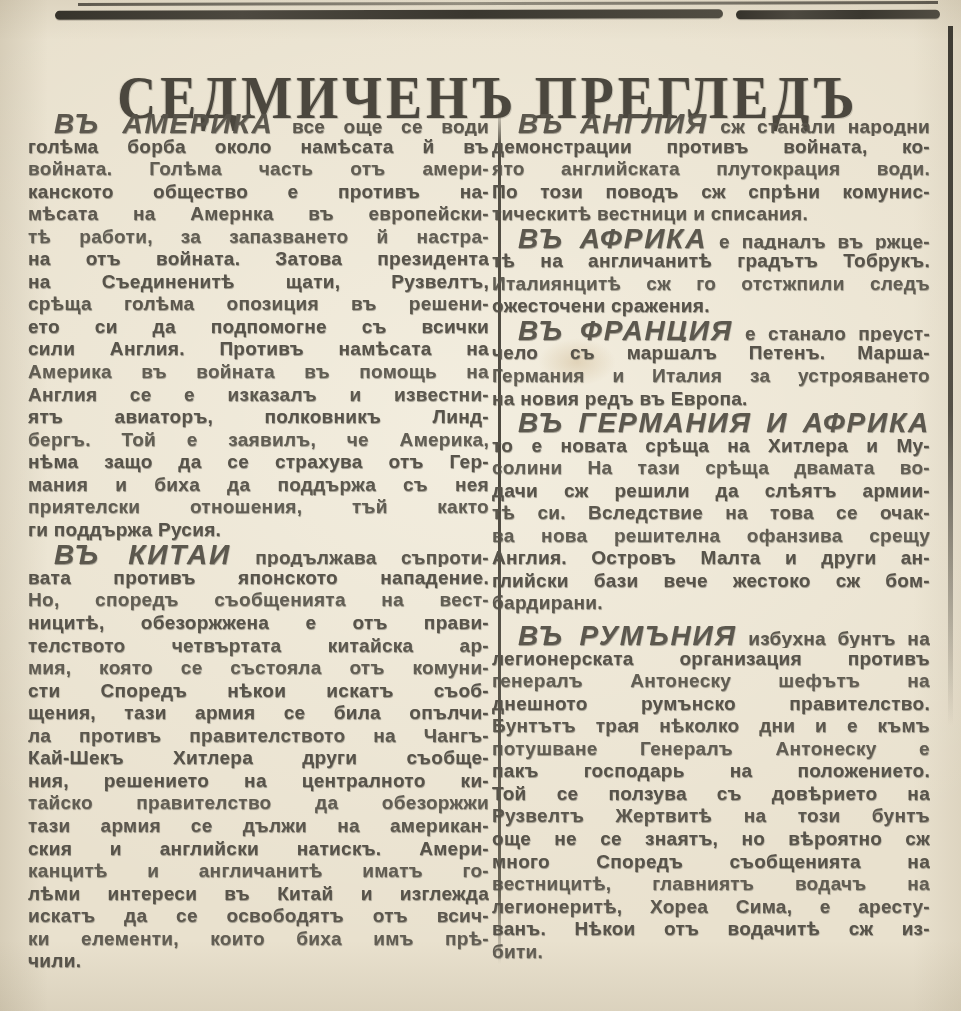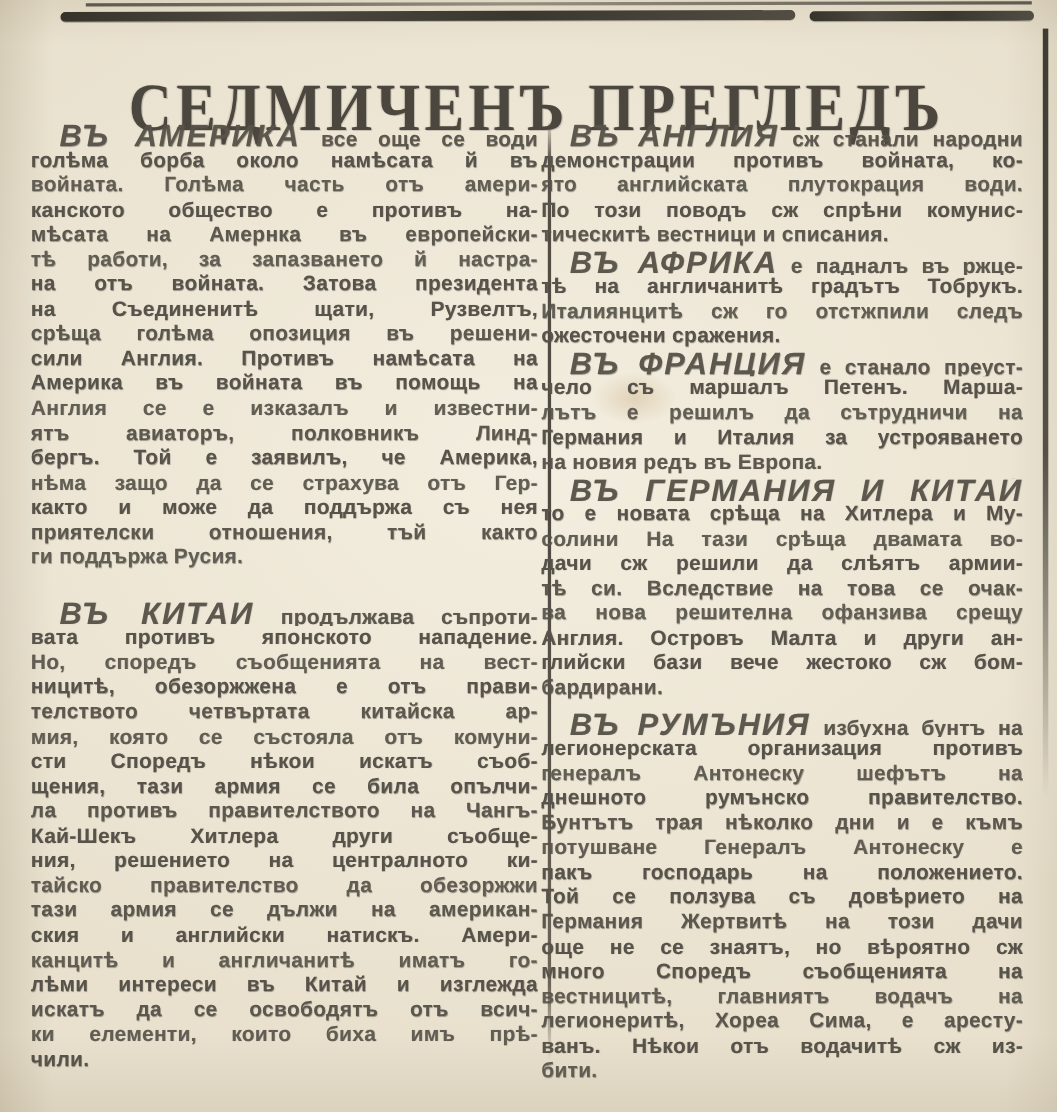--- a/index.html
+++ b/index.html
@@ -62,21 +62,21 @@
 
   
   .column {
     position: absolute; top: 113px;
     filter: blur(0.22px);
   }
   .col-left  { left: 28px;  width: 461px; }
   .col-right { left: 492px; width: 438px; }
 
   .para { margin: 0; }
-  .col-left  .para + .para { margin-top: 28px; }
+  .col-left  .para + .para { margin-top: 3px; }
   .col-right .para + .para { margin-top: 2px; }
   .col-right .para:last-child { margin-top: 10px; }
 
   .line {
     font-size: 19px;
     font-weight: bold;
     line-height: 22.55px;
     height: 22.55px;
     color: #57534a;
     letter-spacing: 0.3px;
@@ -108,27 +108,28 @@
     <div class="para">
       <div class="line first"><span class="lead">ВЪ АМЕРИКА</span> все още се води</div>
       <div class="line">голѣма борба около намѣсата й въ</div>
       <div class="line">войната. Голѣма часть отъ амери-</div>
       <div class="line">канското общество е противъ на-</div>
       <div class="line">мѣсата на Амернка въ европейски-</div>
       <div class="line">тѣ работи, за запазването й настра-</div>
       <div class="line">на отъ войната. Затова президента</div>
       <div class="line">на Съединенитѣ щати, Рузвелтъ,</div>
       <div class="line">срѣща голѣма опозиция въ решени-</div>
+      <div class="line">ето си да подпомогне съ всички</div>
       <div class="line">сили Англия. Противъ намѣсата на</div>
       <div class="line">Америка въ войната въ помощь на</div>
       <div class="line">Англия се е изказалъ и известни-</div>
       <div class="line">ятъ авиаторъ, полковникъ Линд-</div>
       <div class="line">бергъ. Той е заявилъ, че Америка,</div>
       <div class="line">нѣма защо да се страхува отъ Гер-</div>
-      <div class="line">както и може да поддържа съ нея</div>
+      <div class="line">мания и биха да поддържа съ нея</div>
       <div class="line">приятелски отношения, тъй както</div>
       <div class="line end">ги поддържа Русия.</div>
     </div>
     <div class="para">
       <div class="line first"><span class="lead">ВЪ КИТАЙ</span> продължава съпроти-</div>
       <div class="line">вата противъ японското нападение.</div>
       <div class="line">Но, споредъ съобщенията на вест-</div>
       <div class="line">ницитѣ, обезоржжена е отъ прави-</div>
       <div class="line">телството четвъртата китайска ар-</div>
       <div class="line">мия, която се състояла отъ комуни-</div>
@@ -157,45 +158,44 @@
     </div>
     <div class="para">
       <div class="line first"><span class="lead">ВЪ АФРИКА</span> е падналъ въ ржце-</div>
       <div class="line">тѣ на англичанитѣ градътъ Тобрукъ.</div>
       <div class="line">Италиянцитѣ сж го отстжпили следъ</div>
       <div class="line end">ожесточени сражения.</div>
     </div>
     <div class="para">
       <div class="line first"><span class="lead">ВЪ ФРАНЦИЯ</span> е станало преуст-</div>
       <div class="line">чело съ маршалъ Петенъ. Марша-</div>
-      <div class="line">лътъ е решилъ да сътрудничи на</div>
       <div class="line">Германия и Италия за устрояването</div>
       <div class="line end">на новия редъ въ Европа.</div>
     </div>
     <div class="para">
-      <div class="line first"><span class="lead">ВЪ ГЕРМАНИЯ И КИТАЙ</span> ново-</div>
+      <div class="line first"><span class="lead">ВЪ ГЕРМАНИЯ И АФРИКА</span> ново-</div>
       <div class="line">то е новата срѣща на Хитлера и Му-</div>
       <div class="line">солини На тази срѣща двамата во-</div>
       <div class="line">дачи сж решили да слѣятъ армии-</div>
       <div class="line">тѣ си. Вследствие на това се очак-</div>
       <div class="line">ва нова решителна офанзива срещу</div>
       <div class="line">Англия. Островъ Малта и други ан-</div>
       <div class="line">глийски бази вече жестоко сж бом-</div>
       <div class="line end">бардирани.</div>
     </div>
     <div class="para">
       <div class="line first"><span class="lead">ВЪ РУМЪНИЯ</span> избухна бунтъ на</div>
       <div class="line">легионерската организация противъ</div>
       <div class="line">генералъ Антонеску шефътъ на</div>
       <div class="line">днешното румънско правителство.</div>
       <div class="line">Бунтътъ трая нѣколко дни и е къмъ</div>
       <div class="line">потушване Генералъ Антонеску е</div>
       <div class="line">пакъ господарь на положението.</div>
       <div class="line">Той се ползува съ довѣрието на</div>
-      <div class="line">Германия Жертвитѣ на този дачи</div>
+      <div class="line">Рузвелтъ Жертвитѣ на този бунтъ</div>
       <div class="line">още не се знаятъ, но вѣроятно сж</div>
       <div class="line">много Споредъ съобщенията на</div>
       <div class="line">вестницитѣ, главниятъ водачъ на</div>
       <div class="line">легионеритѣ, Хореа Сима, е аресту-</div>
       <div class="line">ванъ. Нѣкои отъ водачитѣ сж из-</div>
       <div class="line end">бити.</div>
     </div>
   </div>
 
 </body></html>

